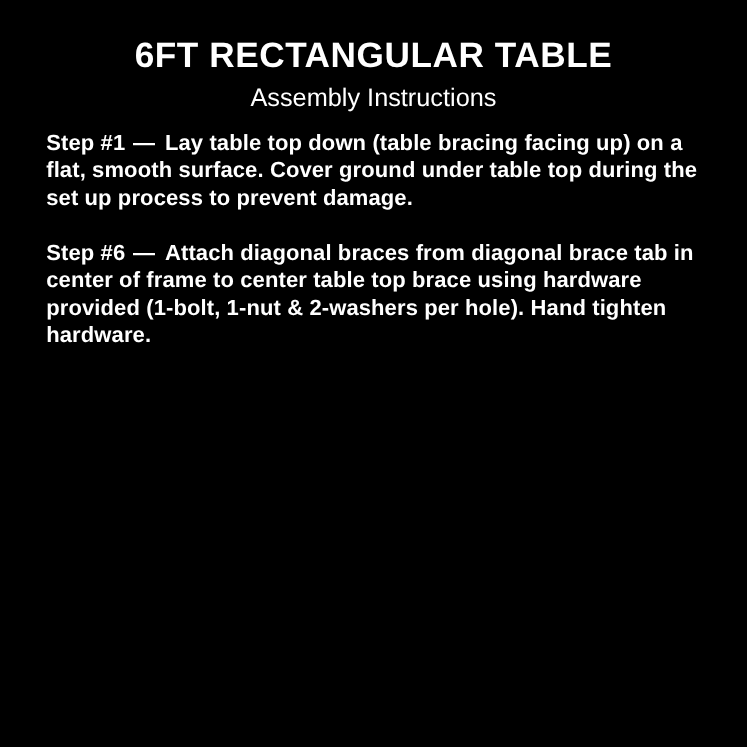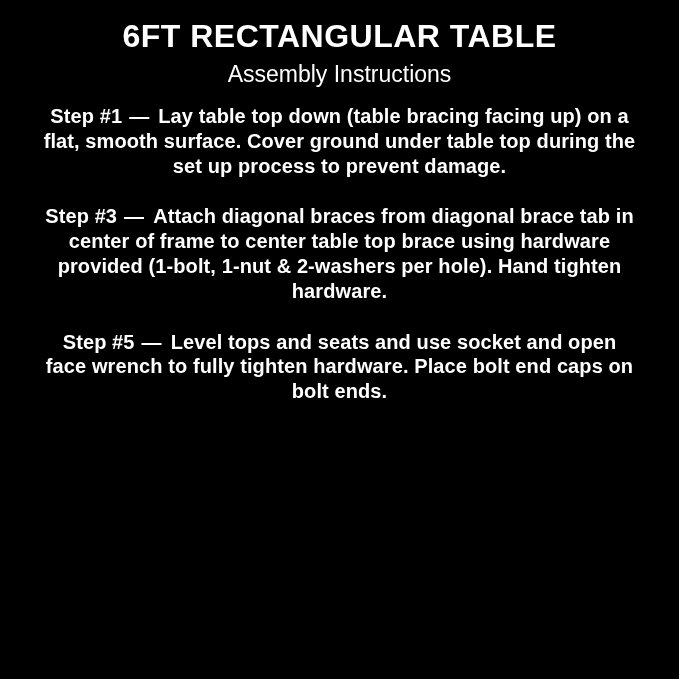--- a/index.html
+++ b/index.html
@@ -8,41 +8,41 @@
     background: #000000;
   }
   .poster {
     position: relative;
     width: 679px;
     height: 679px;
     box-sizing: border-box;
     background: #000000;
     color: #ffffff;
     font-family: "Liberation Sans", sans-serif;
-    padding: 12px 42px 0 42px;
+    padding: 26px 42px 0 42px;
     overflow: hidden;
   }
   .poster-header {
     text-align: center;
     margin-bottom: 16px;
   }
   .poster-title {
     font-size: 32px;
     font-weight: bold;
     letter-spacing: 0.5px;
     margin: 6px 0 6px 0;
     white-space: nowrap;
   }
   .poster-subtitle {
     font-size: 23px;
     font-weight: normal;
     margin: 0;
   }
   .steps {
-    text-align: center;
+    text-align: left;
   }
   .step {
     font-size: 20px;
     font-weight: bold;
     line-height: 1.24;
     margin: 0 0 26px 0;
     letter-spacing: 0.1px;
   }
   .step-dash {
     padding: 0 9px 0 7px;
@@ -54,18 +54,17 @@
 <div class="poster">
   <div class="poster-header">
     <h1 class="poster-title">6FT RECTANGULAR TABLE</h1>
     <h2 class="poster-subtitle">Assembly Instructions</h2>
   </div>
 
   <div class="steps">
     <p class="step"><span>Step #1</span><span class="step-dash">—</span><span>Lay table top down (table bracing facing up) on a flat, smooth surface. Cover ground under table top during the set up process to prevent damage.</span></p>
 
 
-    <p class="step"><span>Step #3</span><span class="step-dash">—</span><span>Attach diagonal braces from diagonal brace tab in center of frame to center table top brace using hardware provided (1-bolt, 1-nut &amp; 2-washers per hole). Hand tighten hardware.</span></p>
+    <p class="step"><span>Step #6</span><span class="step-dash">—</span><span>Attach diagonal braces from diagonal brace tab in center of frame to center table top brace using hardware provided (1-bolt, 1-nut &amp; 2-washers per hole). Hand tighten hardware.</span></p>
 
 
-    <p class="step"><span>Step #5</span><span class="step-dash">—</span><span>Level tops and seats and use socket and open face wrench to fully tighten hardware. Place bolt end caps on bolt ends.</span></p>
   </div>
 </div>
 
 </body></html>

